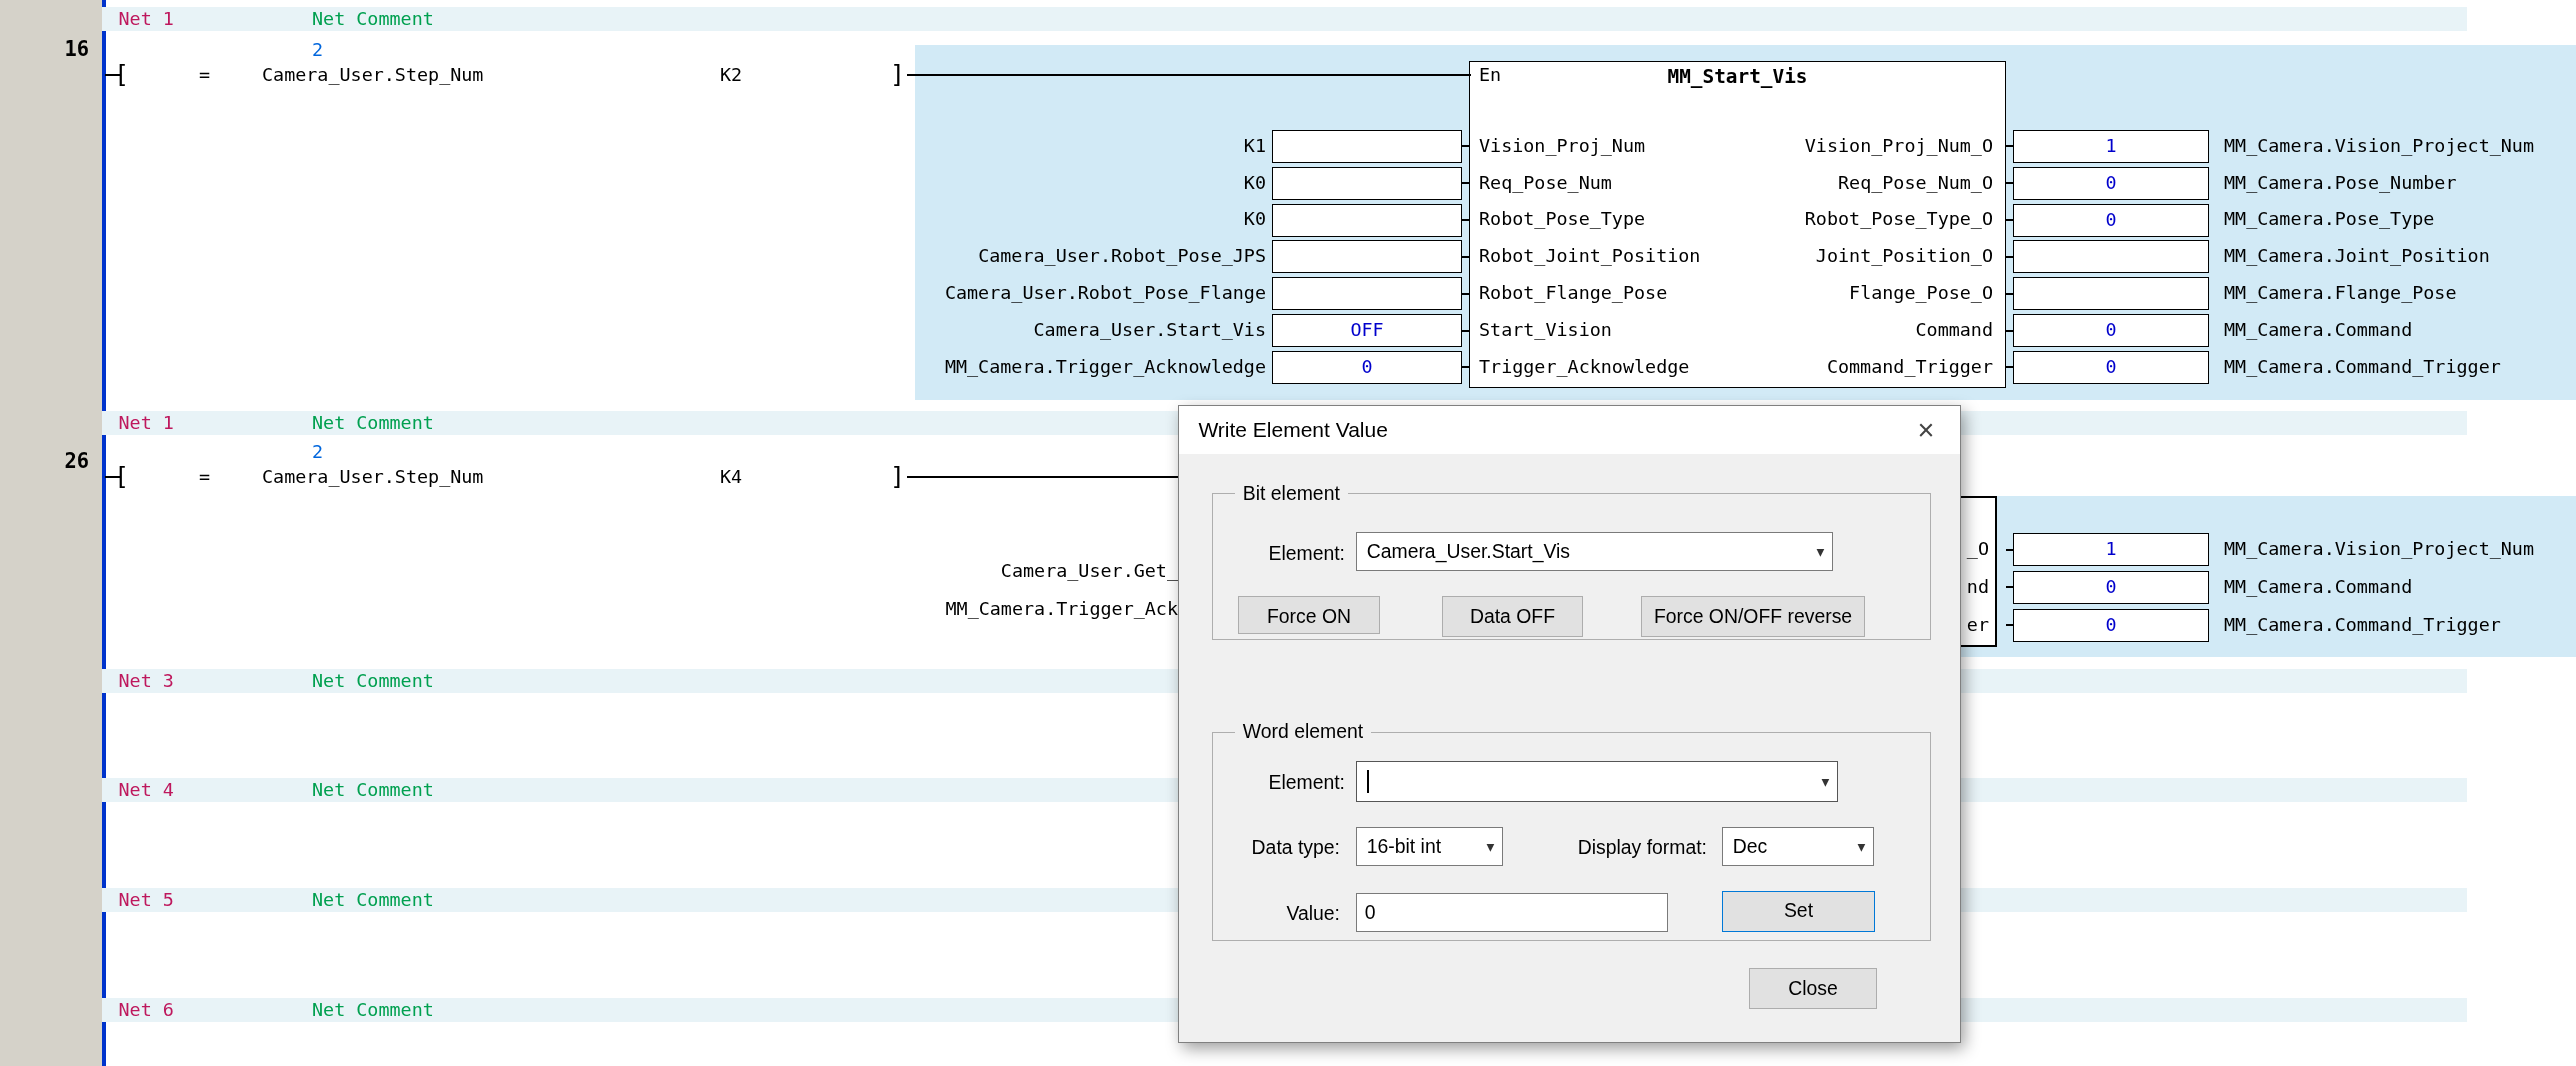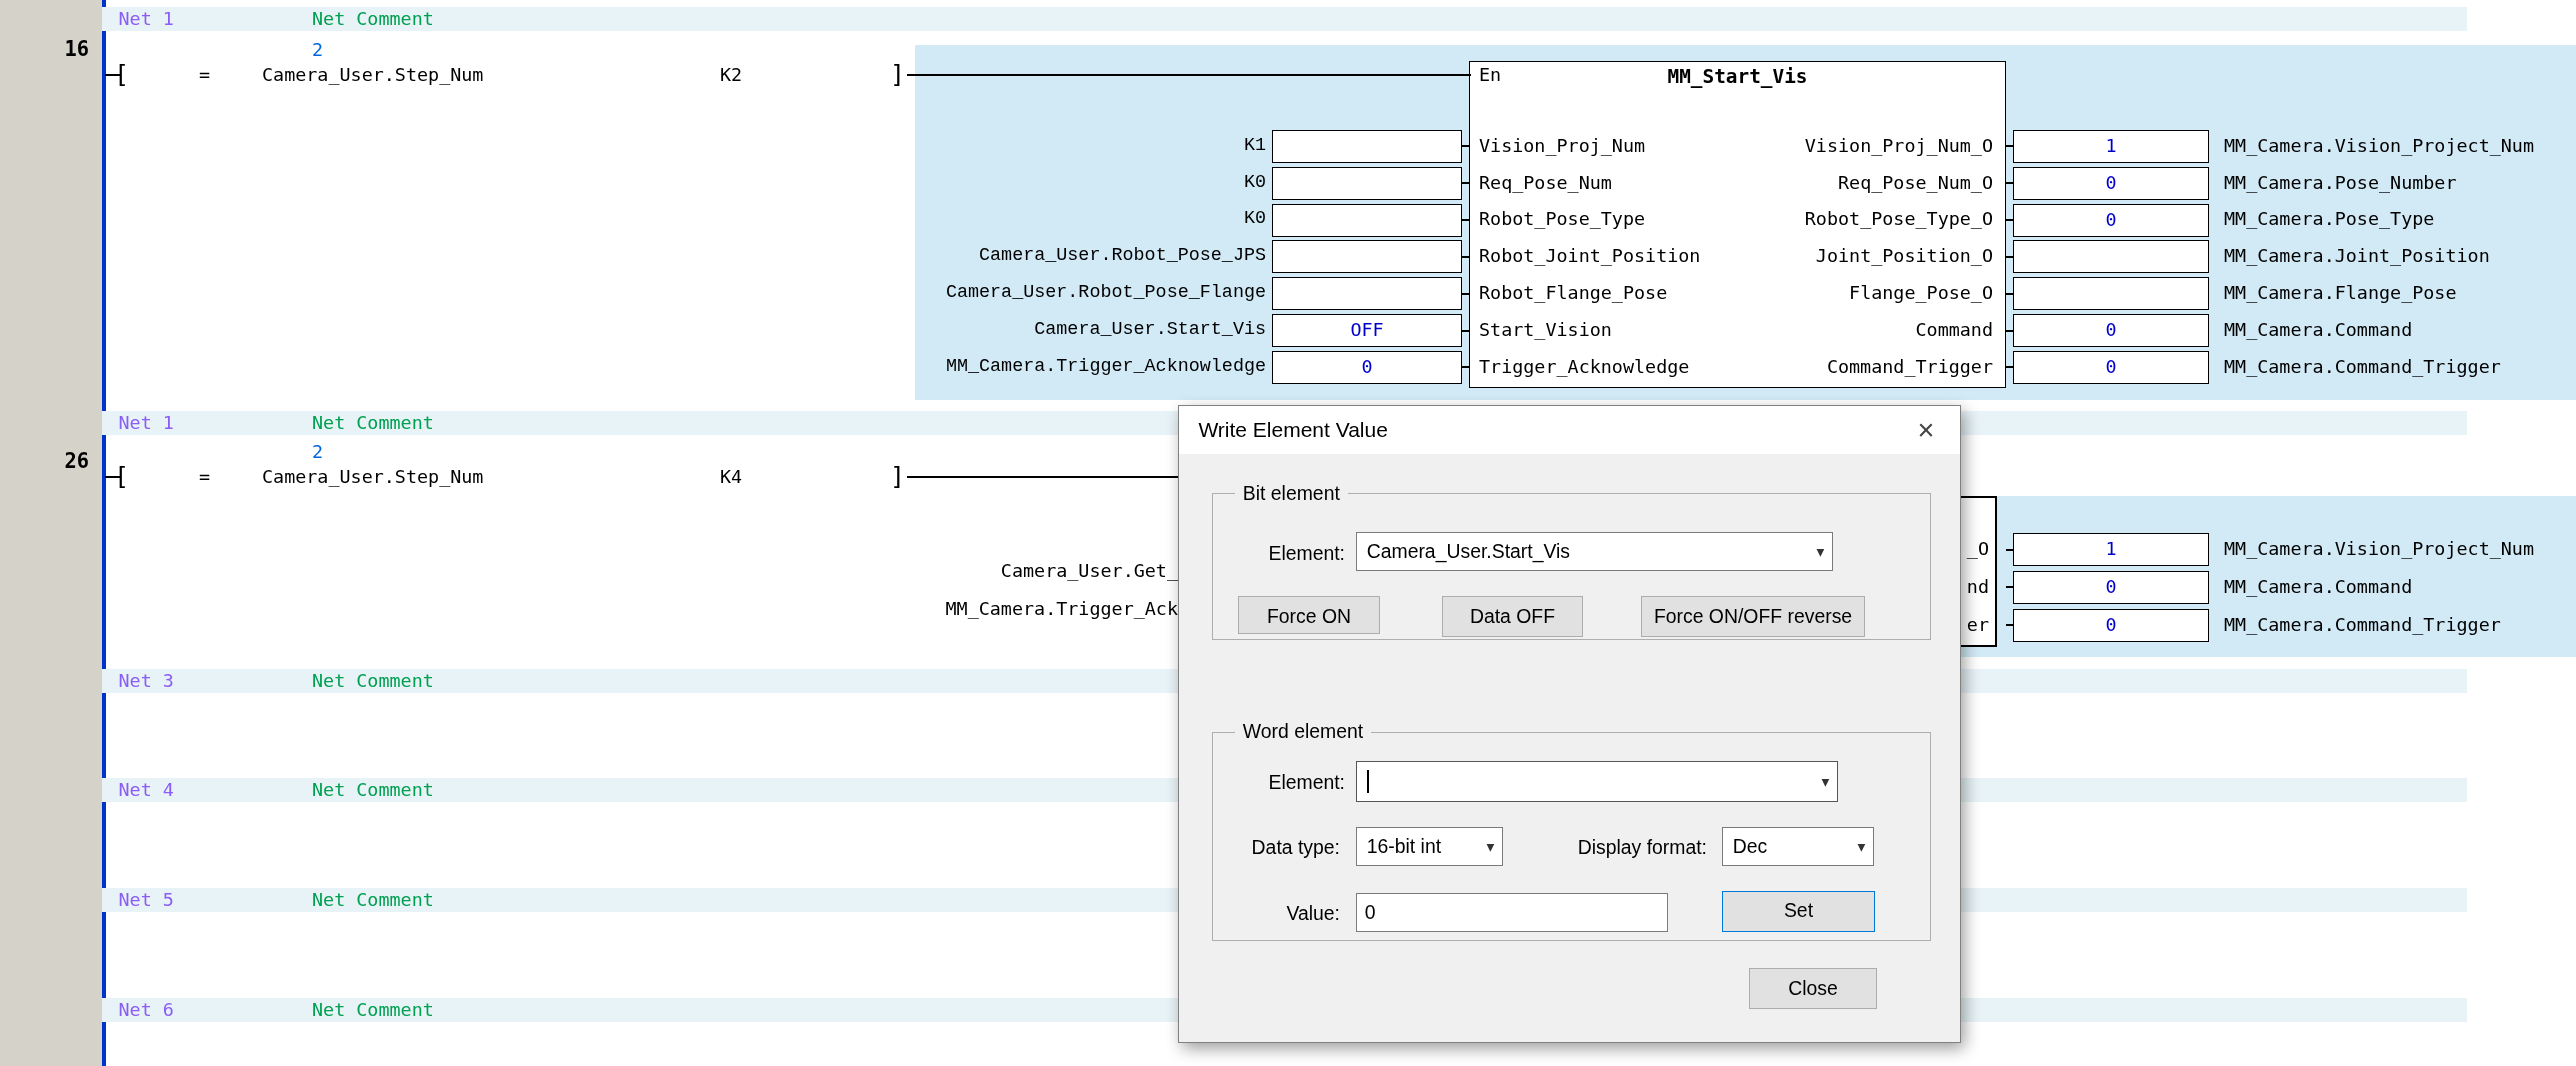--- a/index.html
+++ b/index.html
@@ -15,35 +15,35 @@
     overflow: hidden;
   }
   .abs { position: absolute; }
   .lt { position: absolute; height: 26px; line-height: 26px; white-space: nowrap; }
   
   #gutter { left:0; top:0; width:102px; height:1066px; background:#d5d2c9; }
   #rail { left:102px; top:0; width:3.9px; height:1066px; background:#0033cc; }
   .rnum { position:absolute; left:27px; width:62px; text-align:right; font-weight:bold; font-size:20.4px; height:25px; line-height:25px; }
   
   .band { position:absolute; left:102px; width:2365px; height:24px; background:#e8f3f7; }
-  .band .nname { position:absolute; left:16.5px; top:0; height:36px; line-height:24px; color:#8b5cf6; }
+  .band .nname { position:absolute; left:16.5px; top:0; height:36px; line-height:24px; color:#be185d; }
   .band .ncomment { position:absolute; left:210px; top:0; height:24px; line-height:24px; color:#00A050; }
   
   .wire { position:absolute; height:1.9px; background:#000; }
   .vwire { position:absolute; width:1.9px; background:#000; }
   
   .brk { position:absolute; font-size:25px; height:29px; line-height:29px; }
   .hint { position:absolute; color:#0066dd; height:23px; line-height:23px; }
   
   .cyan { position:absolute; background:#d2eaf6; }
   
   #fb1 { left:1469px; top:61px; width:537px; height:327px; background:#fff; border:1.9px solid #000; z-index:2; }
   .fb-title { position:absolute; left:1469px; width:537px; top:64px; text-align:center; font-weight:bold; font-size:19.4px; height:26px; line-height:26px; z-index:3; }
   .fb-en { position:absolute; left:1479px; top:64px; z-index:3; }
-  .fbl { position:absolute; right:1310px; text-align:left; height:26px; line-height:26px; white-space:nowrap; z-index:3;font-family:Liberation Mono, monospace; }
+  .fbl { position:absolute; right:1310px; text-align:left; height:26px; line-height:26px; white-space:nowrap; z-index:3; }
   .pinl { position:absolute; left:1479px; height:26px; line-height:26px; white-space:nowrap; z-index:3; }
   .pinr { position:absolute; right:583px; text-align:right; height:26px; line-height:26px; white-space:nowrap; z-index:3; }
   .fbo { position:absolute; left:2224px; height:26px; line-height:26px; white-space:nowrap; z-index:3; }
   .vbox { position:absolute; left:1272px; width:190px; height:33px; border:1.9px solid #000; background:#fff; text-align:center; z-index:3; }
   .obox { position:absolute; left:2013px; width:196px; height:33px; border:1.9px solid #000; background:#fff; text-align:center; z-index:3; }
   .vbox .val, .obox .val { display:block; height:29px; line-height:29px; color:#0000CC; }
   .z3 { z-index:3; }
   
   .lfrag { position:absolute; right:1398px; text-align:right; height:26px; line-height:26px; white-space:nowrap; z-index:3; }
   .pfrag { position:absolute; right:587px; text-align:right; height:26px; line-height:26px; white-space:nowrap; z-index:4; }

